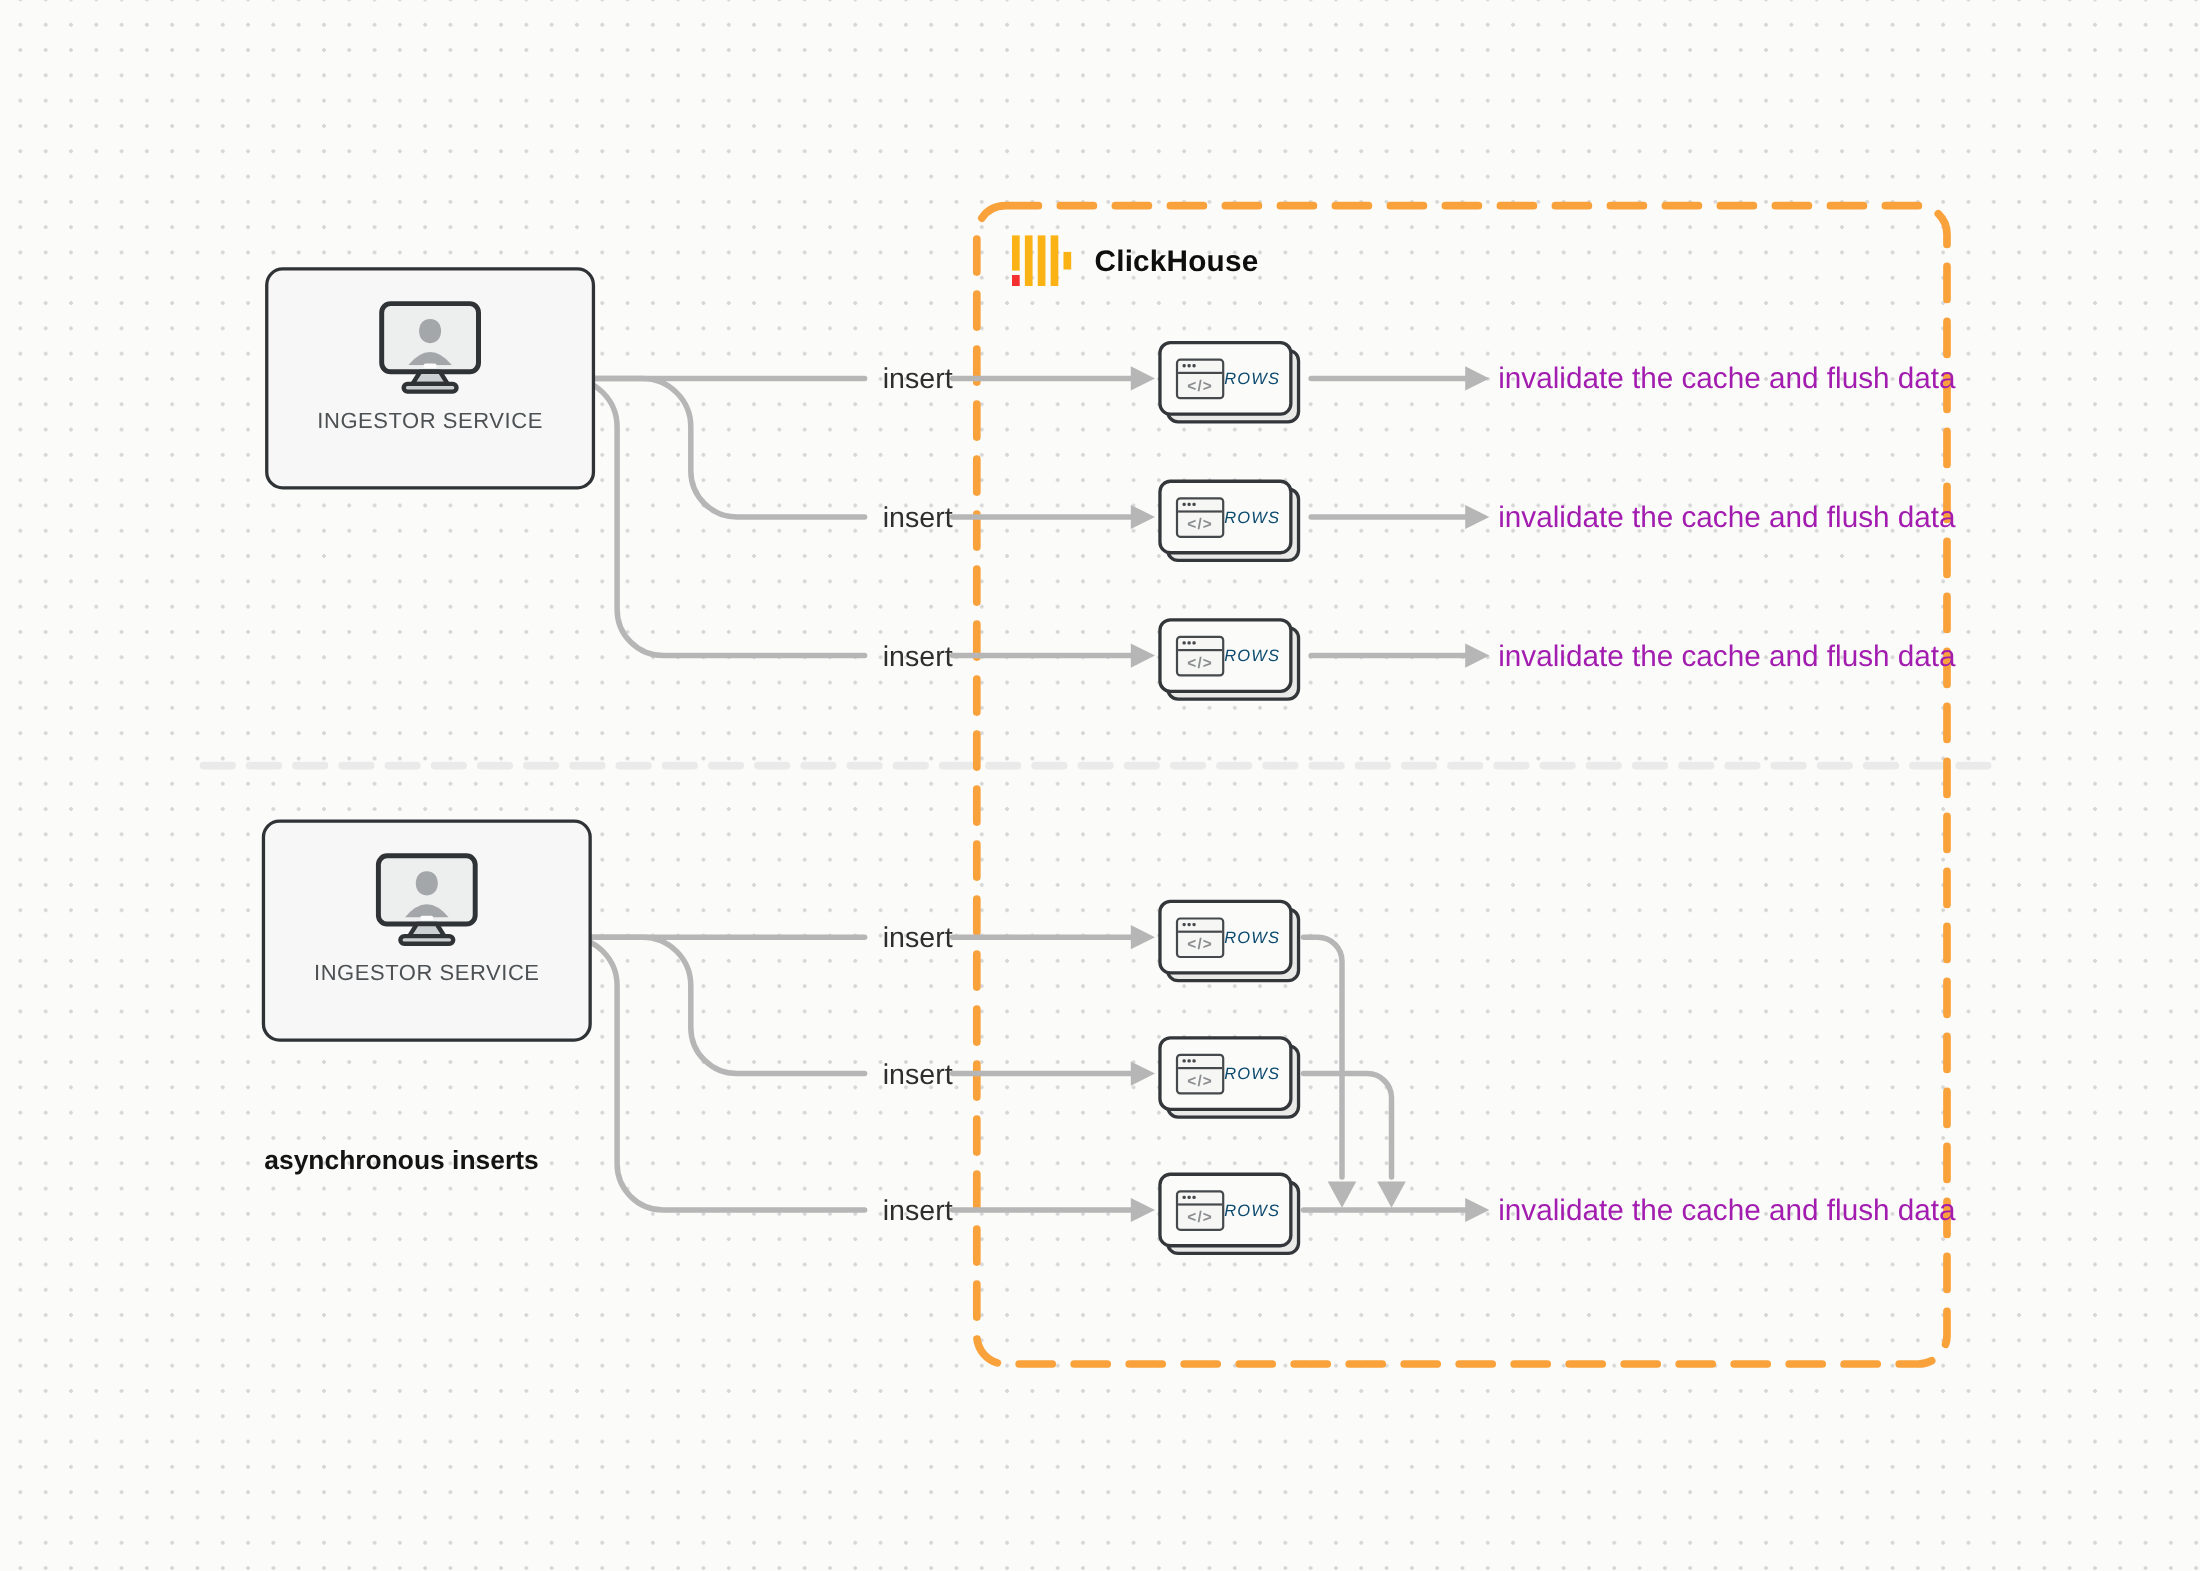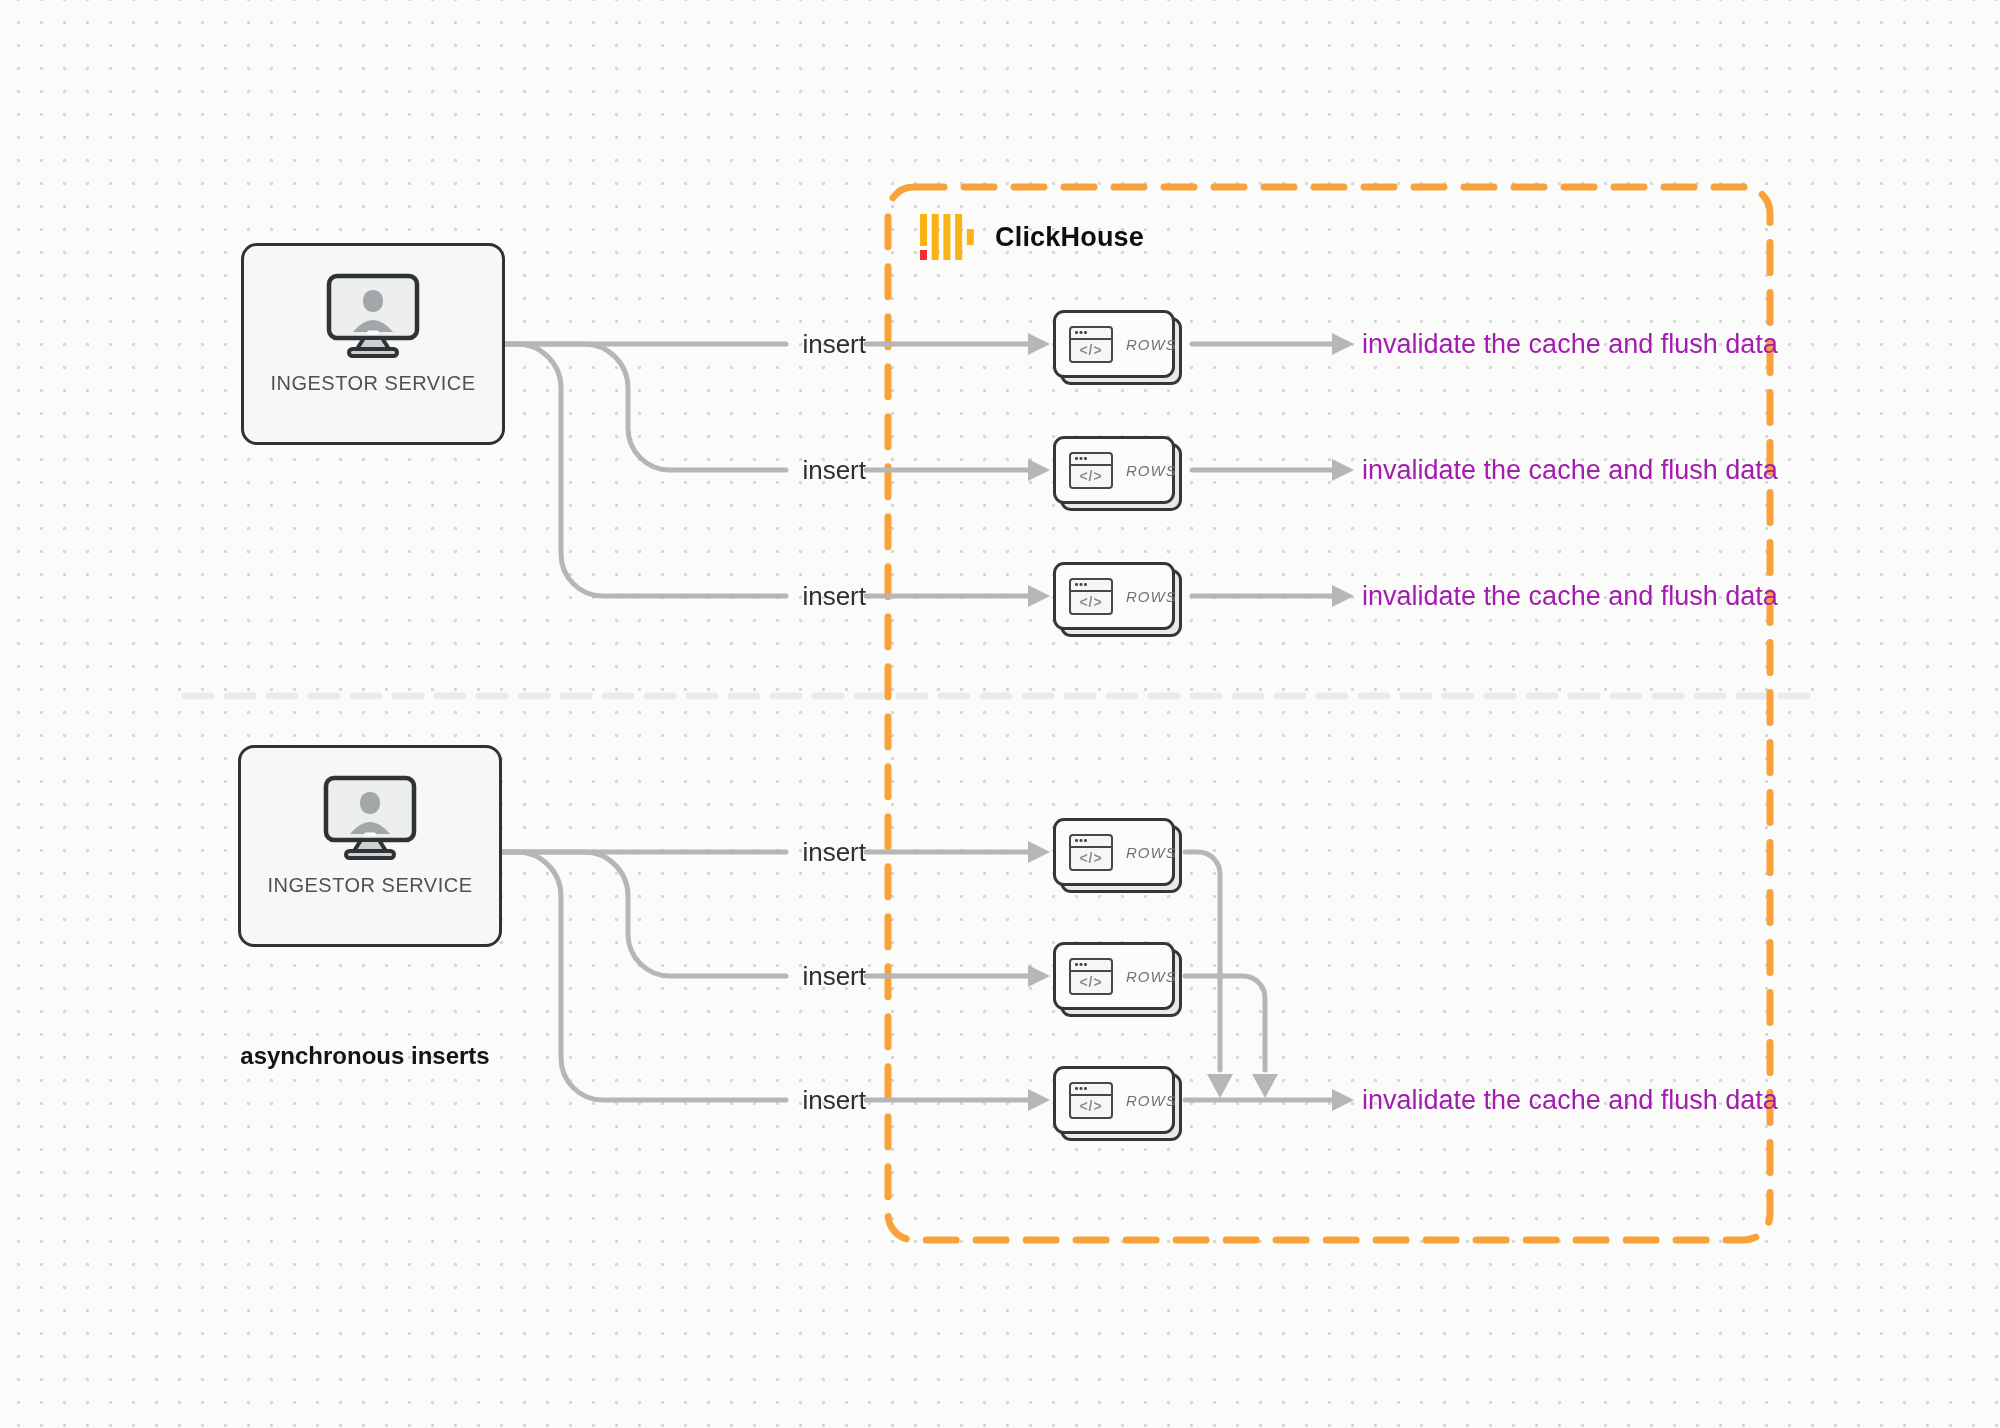--- a/index.html
+++ b/index.html
@@ -11,21 +11,21 @@
     background-size:23px 23px;
     background-position:7px 11px;
     overflow:hidden;
     position:relative;
   }
   .canvas{position:absolute;inset:0;width:2000px;height:1428px;}
   svg.wires{position:absolute;left:0;top:0;z-index:1;}
 
   
   .service-box{
-    position:absolute;z-index:3;width:264px;height:202px;box-sizing:border-box;
+    position:absolute;z-index:3;width:300px;height:202px;box-sizing:border-box;
     background:#f6f7f6;border:3.5px solid #2f3336;border-radius:16px;
     display:flex;flex-direction:column;align-items:center;justify-content:flex-start;
     padding-top:26px;
   }
   .service-label{
     margin-top:12px;font-size:20px;color:#4d5154;letter-spacing:.5px;
   }
 
   
   .caption{
@@ -69,22 +69,22 @@
     height:10px;flex:none;border-bottom:2px solid #46494c;
     display:flex;align-items:center;padding-left:4px;
   }
   .win-dot{width:2.5px;height:2.5px;border-radius:50%;background:#46494c;flex:none;
     box-shadow:4.5px 0 0 #46494c,9px 0 0 #46494c;}
   .win-body{
     flex:1;display:flex;align-items:center;justify-content:center;
     font-size:14px;color:#8a8d8f;letter-spacing:1px;font-weight:600;
   }
   .rows-label{
-    margin-left:13px;font-size:15px;font-style:italic;font-weight:500;
-    color:#737373;letter-spacing:1px;
+    font-size:15px;font-style:italic;font-weight:500;
+    color:#0c4a6e;letter-spacing:1px;
   }
 </style>
 </head>
 <body>
 
 <div class="canvas">
 
   <svg class="wires" width="2000" height="1428" viewBox="0 0 2000 1428">
 
     <path d="M 185 696 H 1817" stroke="#eaeaea" stroke-width="7" fill="none" stroke-linecap="round" stroke-dasharray="26 16"></path>

